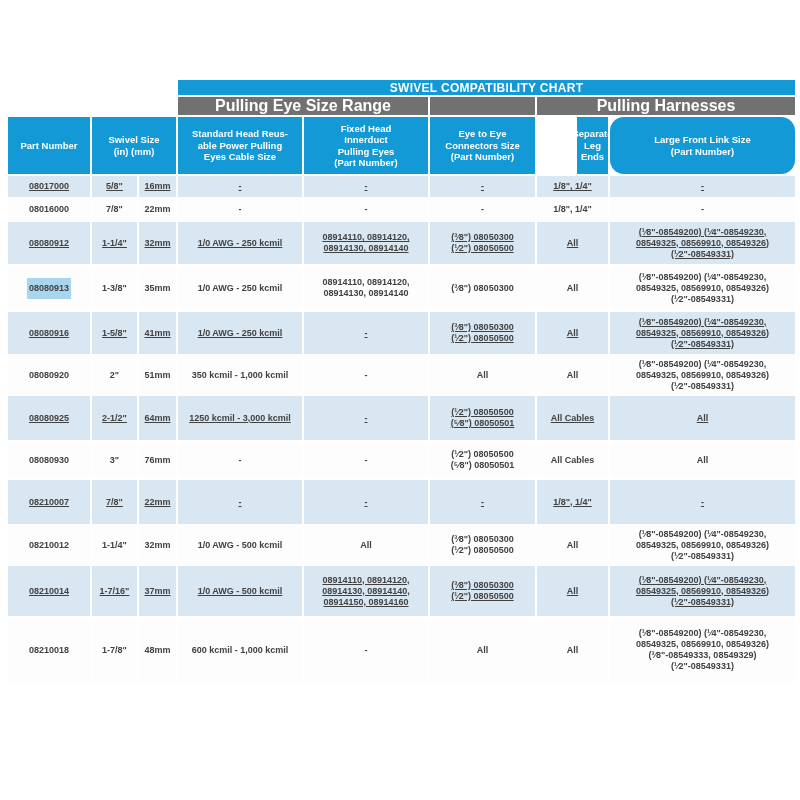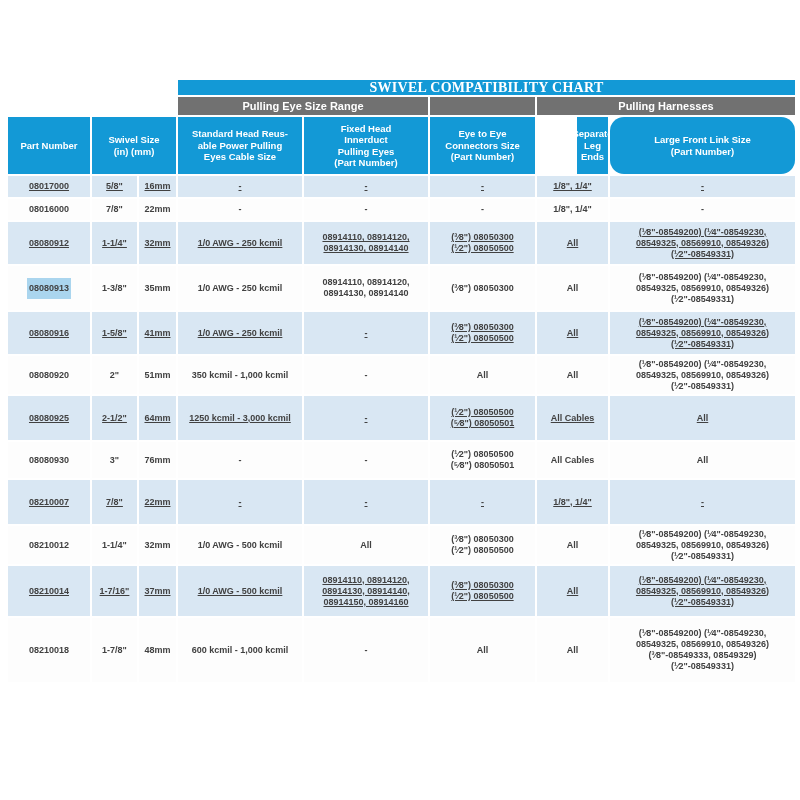--- a/index.html
+++ b/index.html
@@ -23,26 +23,26 @@
     grid-template-rows:15px 18px 57px 21px 21px 42px 44px 42px 38px 44px 36px 44px 38px 50px 64px;
     gap:2px;
     background:#ffffff;
   }
   .fill{background:transparent;}
   .fill-1{grid-row:1;grid-column:1/4;}
   .fill-2{grid-row:2;grid-column:1/4;}
   .title{
     grid-row:1;grid-column:4/9;
     background:var(--blue);color:#fff;
-    font-size:14px;font-weight:bold;letter-spacing:.3px;
-    display:flex;align-items:center;justify-content:center;font-family:Liberation Serif, serif;
+    font-size:12px;font-weight:bold;letter-spacing:.3px;
+    display:flex;align-items:center;justify-content:center;
   }
   .group{
     background:var(--gray);color:#fff;
-    font-size:11px;font-weight:bold;
+    font-size:16px;font-weight:bold;
     display:flex;align-items:center;justify-content:center;
   }
   .g-a{grid-row:2;grid-column:4/6;}
   .g-b{grid-row:2;grid-column:6/7;}
   .g-c{grid-row:2;grid-column:7/9;}
   .head{
     background:var(--blue);color:#fff;
     font-size:9.5px;font-weight:bold;line-height:11.5px;
     display:flex;align-items:center;justify-content:center;
     text-align:center;white-space:pre-line;

